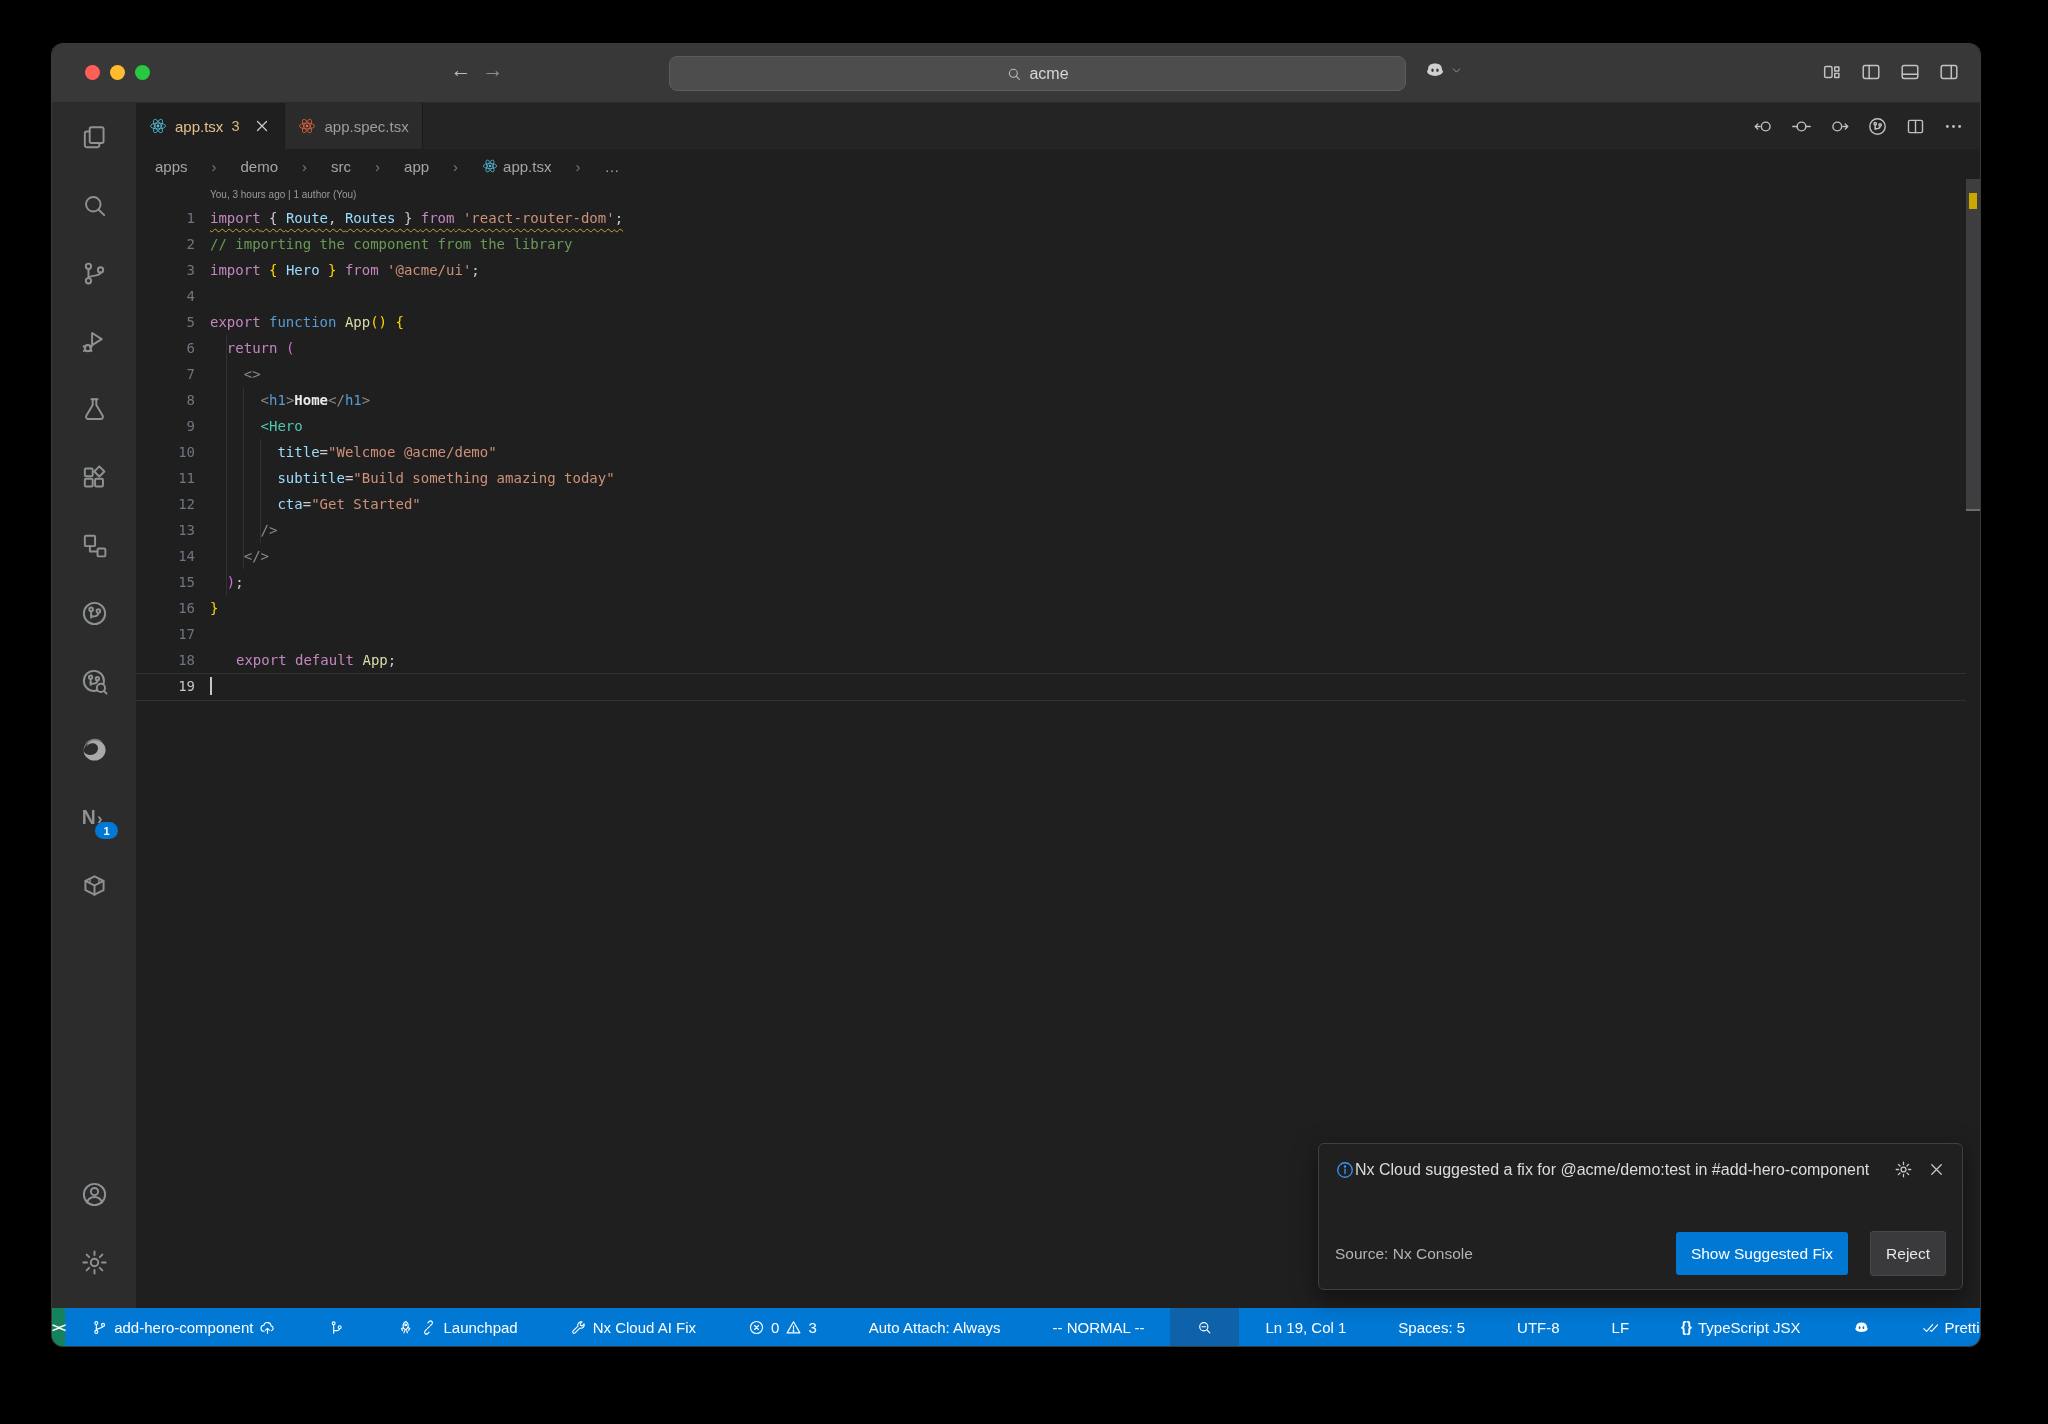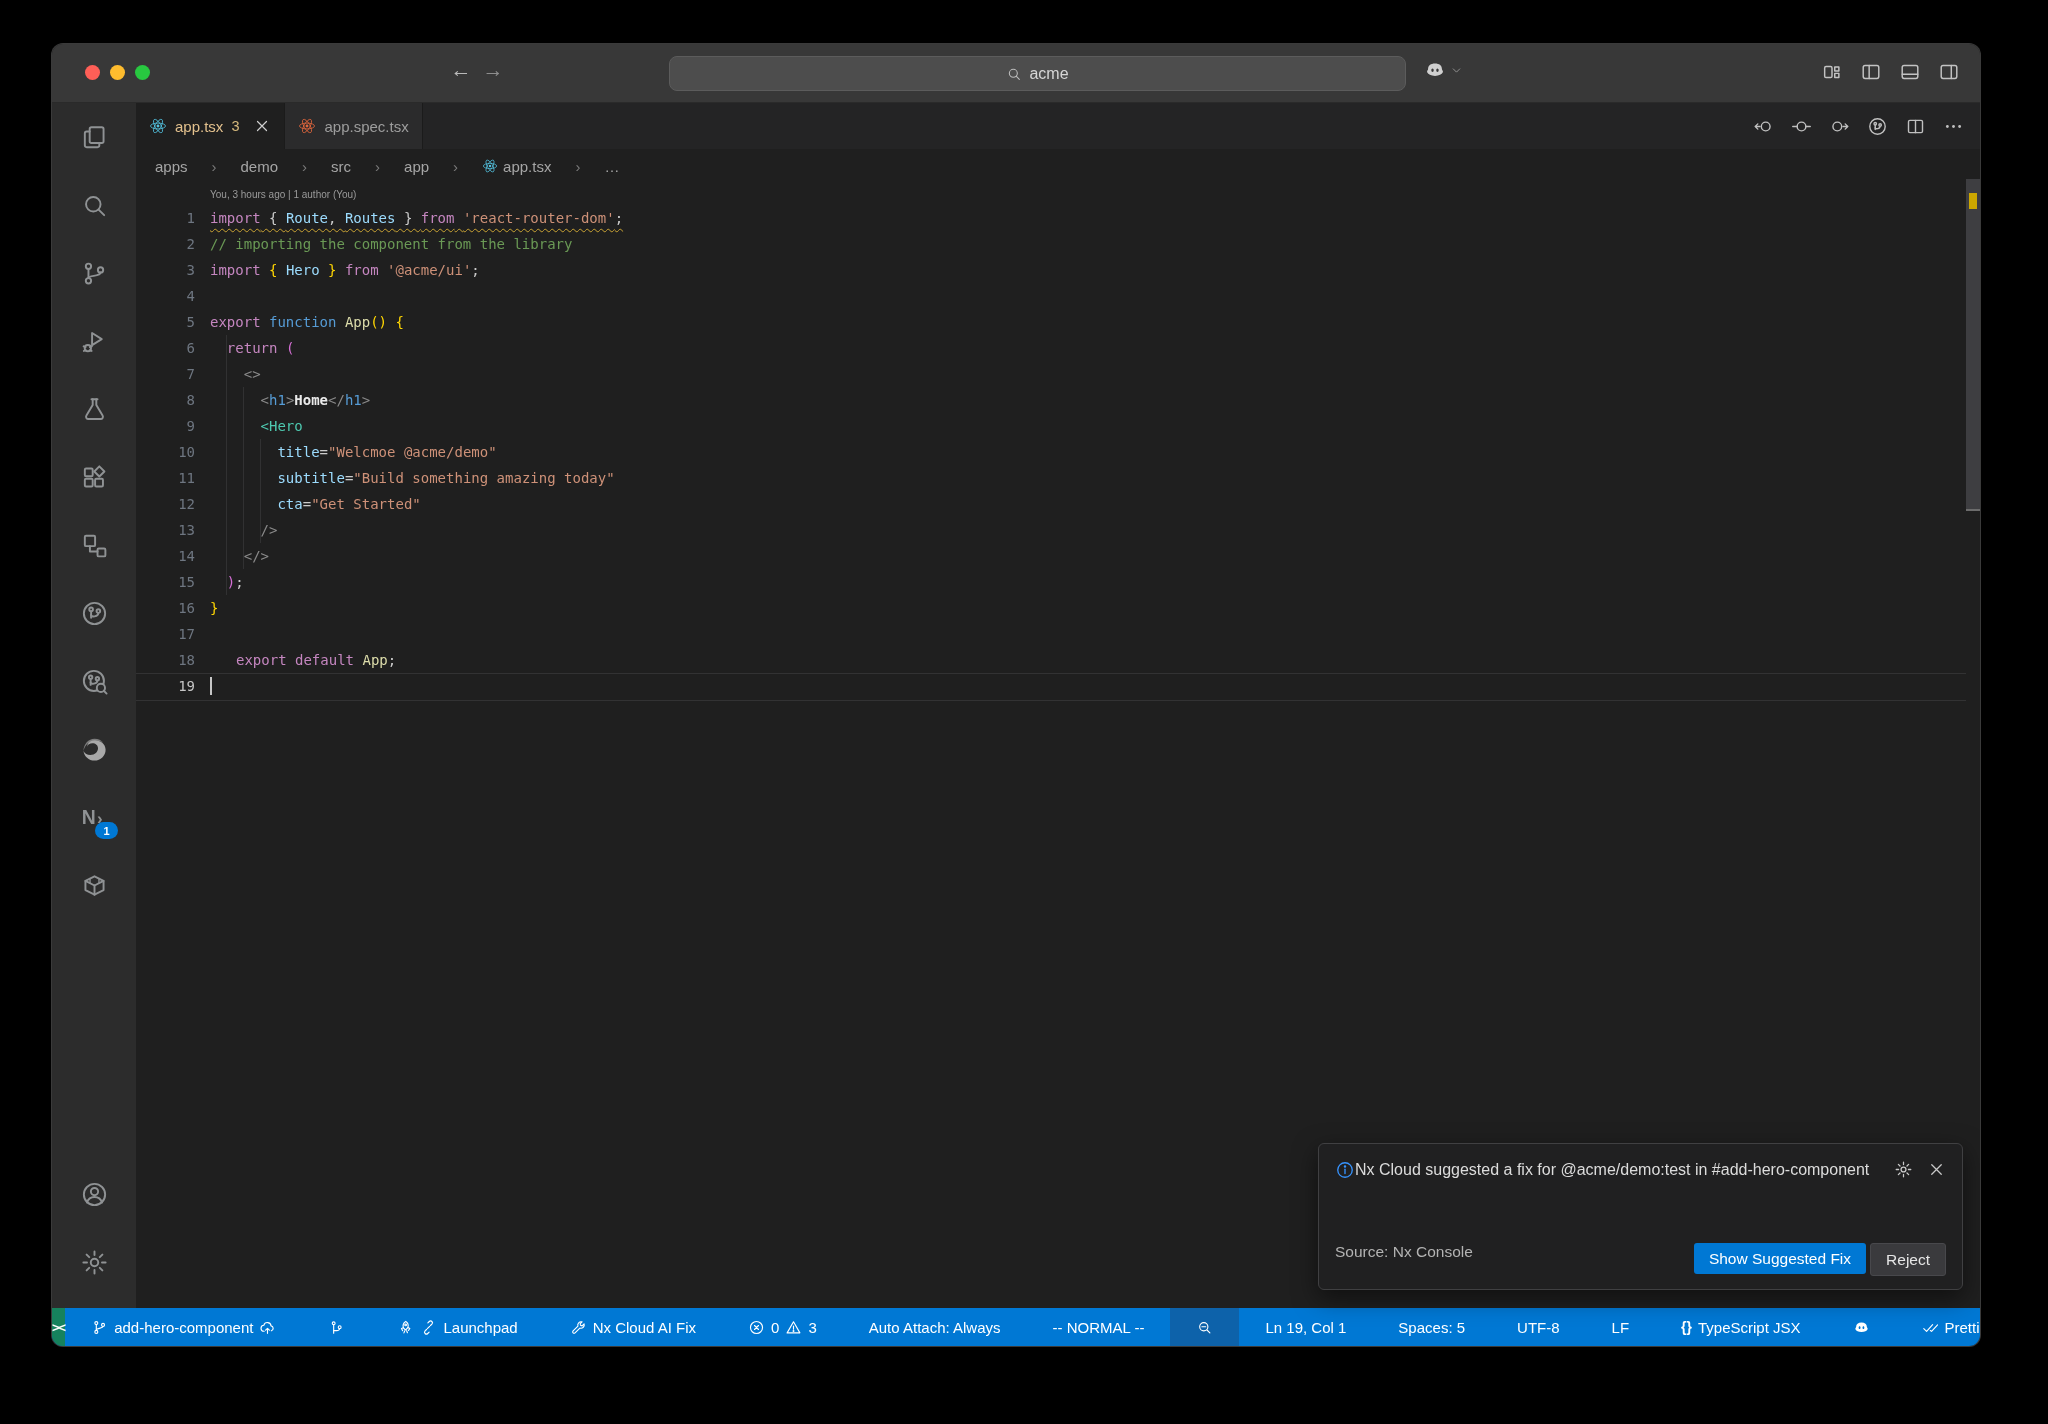--- a/index.html
+++ b/index.html
@@ -75,24 +75,24 @@
   .sb-txticon{font-weight:bold;font-size:14px}
   
   .toast{position:absolute;right:17px;bottom:56px;width:645px;height:147px;background:#202021;
     border:1px solid #404042;border-radius:6px;box-shadow:0 8px 24px rgba(0,0,0,.5);
     display:flex;flex-direction:column;justify-content:space-between;padding:14px 16px 13px 16px;box-sizing:border-box}
   .toast-top{display:flex;align-items:flex-start;}
   .toast-msg{flex:1;font-size:16px;line-height:24px;color:#dcdcdc}
   .toast-icons{display:flex;gap:14px;color:#c9c9c9;margin-top:2px}
   .toast-icons .icon{width:19px;height:19px}
   .info-ic{width:20px;height:20px;color:var(--c-info,#3794ff);flex:0 0 auto;margin-top:2px}
-  .toast-bottom{display:flex;}
+  .toast-bottom{display:flex;align-items:center}
   .toast-src{color:#b3b3b3;font-size:15.5px;flex:1}
-  .btn{height:31px;display:inline-flex;align-items:center;padding:0 15px;font-size:15.5px;
-    border-radius:3px;margin-left:4px;cursor:default}
+  .btn{height:43px;display:inline-flex;align-items:center;padding:0 15px;font-size:15.5px;
+    border-radius:3px;margin-left:22px;cursor:default}
   .btn-primary{background:var(--c-accent,#0078d4);color:#fff}
   .btn-secondary{background:#3a3a3d;color:#e6e6e6;border:1px solid #48484c}
   .icon{display:inline-flex}
   .icon svg{width:100%;height:100%;display:block}
 </style>
 </head>
 <body>
 
 <div id="window">
 

